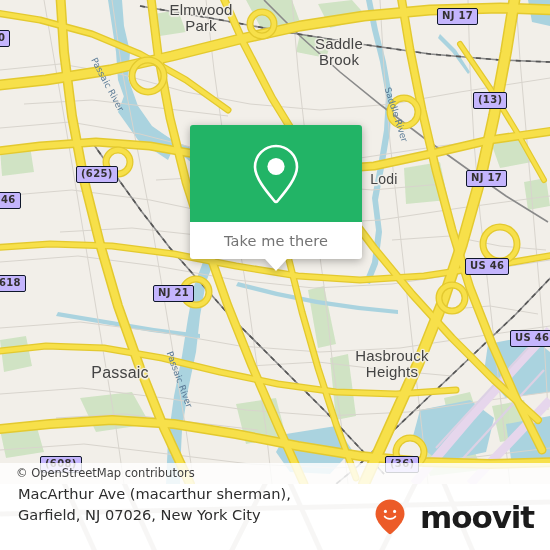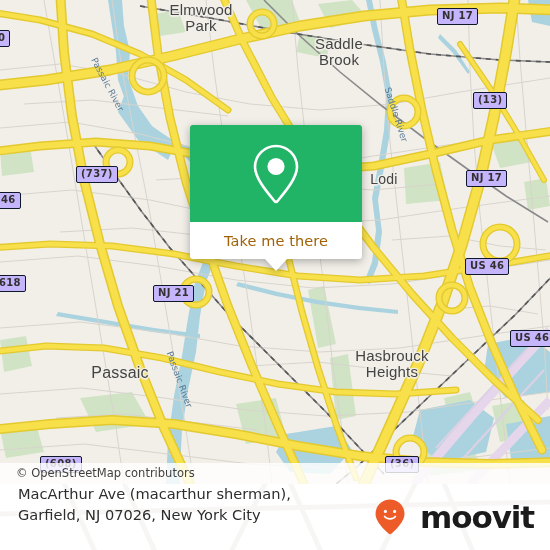--- a/index.html
+++ b/index.html
@@ -86,21 +86,21 @@
   }
   #popup-foot {
     background: #ffffff;
     height: 37px;
     border-radius: 0 0 3px 3px;
     display: flex;
     align-items: center;
     justify-content: center;
   }
   #popup-foot-label {
-    color: #a16207;
+    color: #737373;
     font-family: "DejaVu Sans", sans-serif;
     font-size: 14.5px;
     letter-spacing: 0.1px;
   }
   #popup-tail {
     position: absolute;
     left: 50%;
     bottom: -12px;
     margin-left: -11px;
     width: 0; height: 0;
@@ -336,21 +336,21 @@
 
     <div class="water-label" style="left:98px;top:56px;transform:rotate(62deg);">Passaic River</div>
     <div class="water-label" style="left:392px;top:86px;transform:rotate(72deg);">Saddle River</div>
     <div class="water-label" style="left:174px;top:350px;transform:rotate(70deg);">Passaic River</div>
 
     <div class="shield" style="left:437px;top:8px;">NJ 17</div>
     <div class="shield" style="left:473px;top:92px;">(13)</div>
     <div class="shield" style="left:466px;top:170px;">NJ 17</div>
     <div class="shield" style="left:465px;top:258px;">US 46</div>
     <div class="shield" style="left:510px;top:330px;">US 46</div>
-    <div class="shield" style="left:76px;top:166px;">(737)</div>
+    <div class="shield" style="left:76px;top:166px;">(625)</div>
     <div class="shield" style="left:-4px;top:192px;">46</div>
     <div class="shield" style="left:-6px;top:275px;">618</div>
     <div class="shield" style="left:153px;top:285px;">NJ 21</div>
     <div class="shield" style="left:40px;top:456px;">(608)</div>
     <div class="shield" style="left:385px;top:456px;">(36)</div>
     <div class="shield" style="left:-7px;top:30px;">0</div>
 
     <div id="popup">
       <div id="popup-head" style="background:#22b466;">
         <svg width="52" height="64" viewBox="0 0 52 64">

